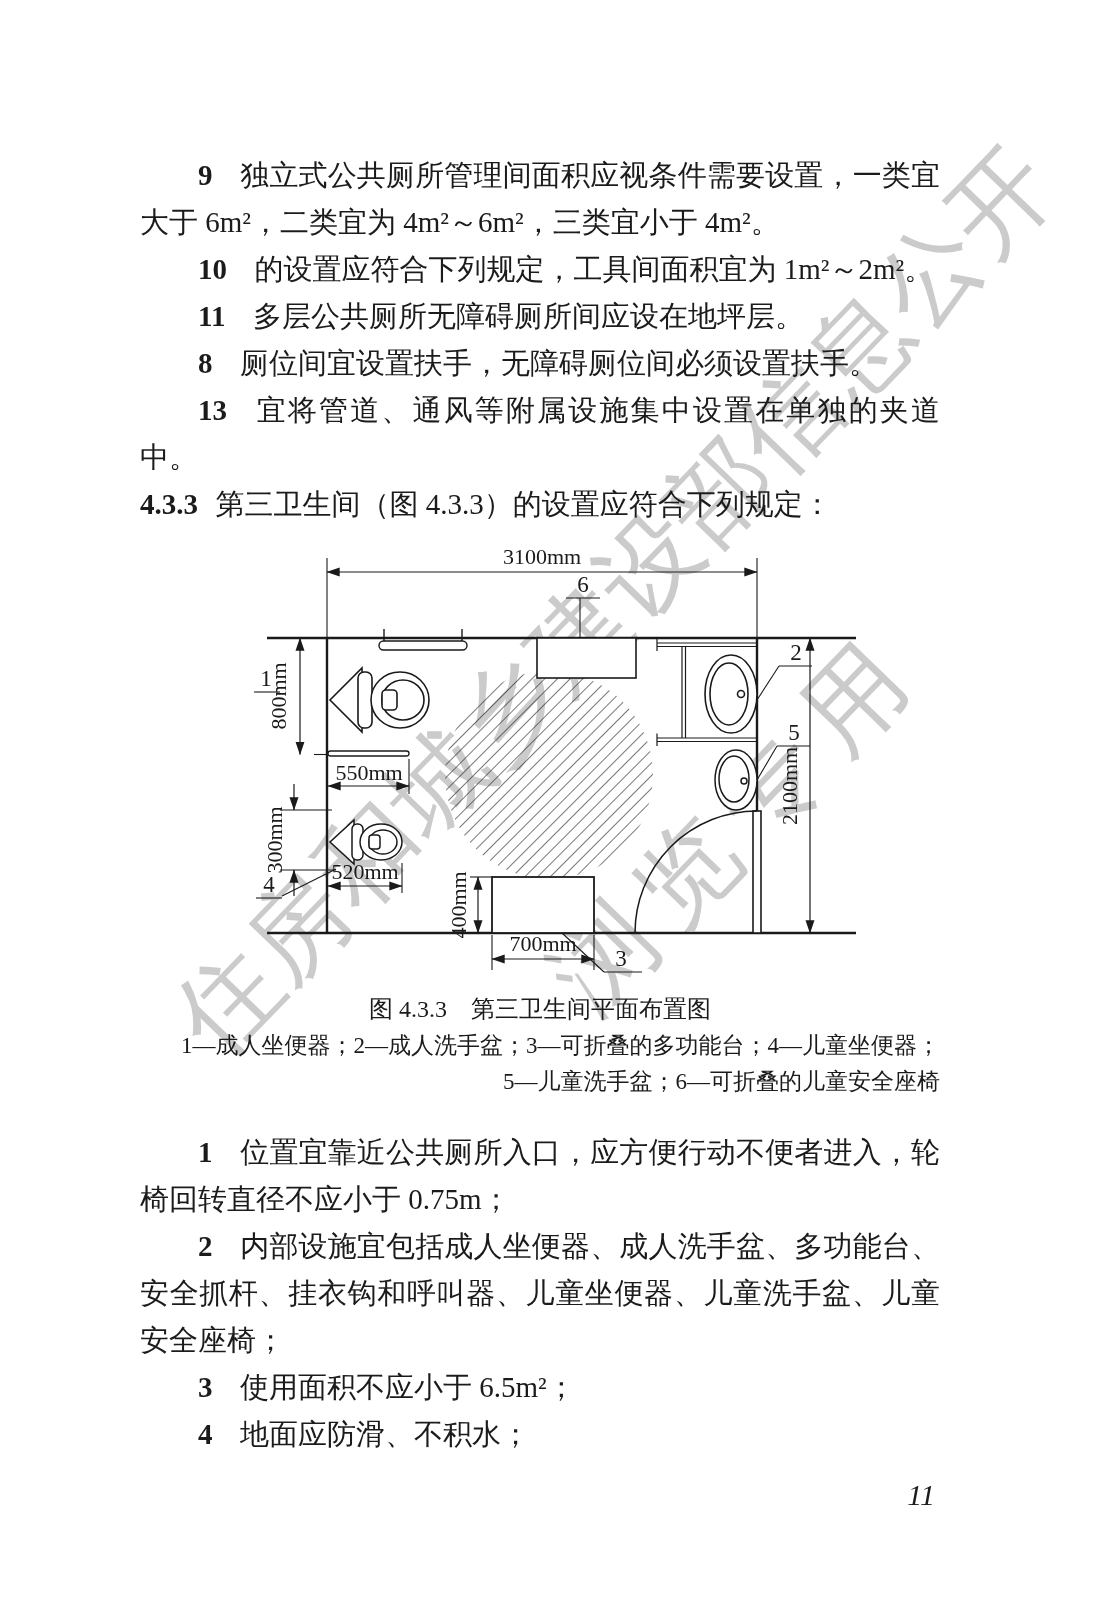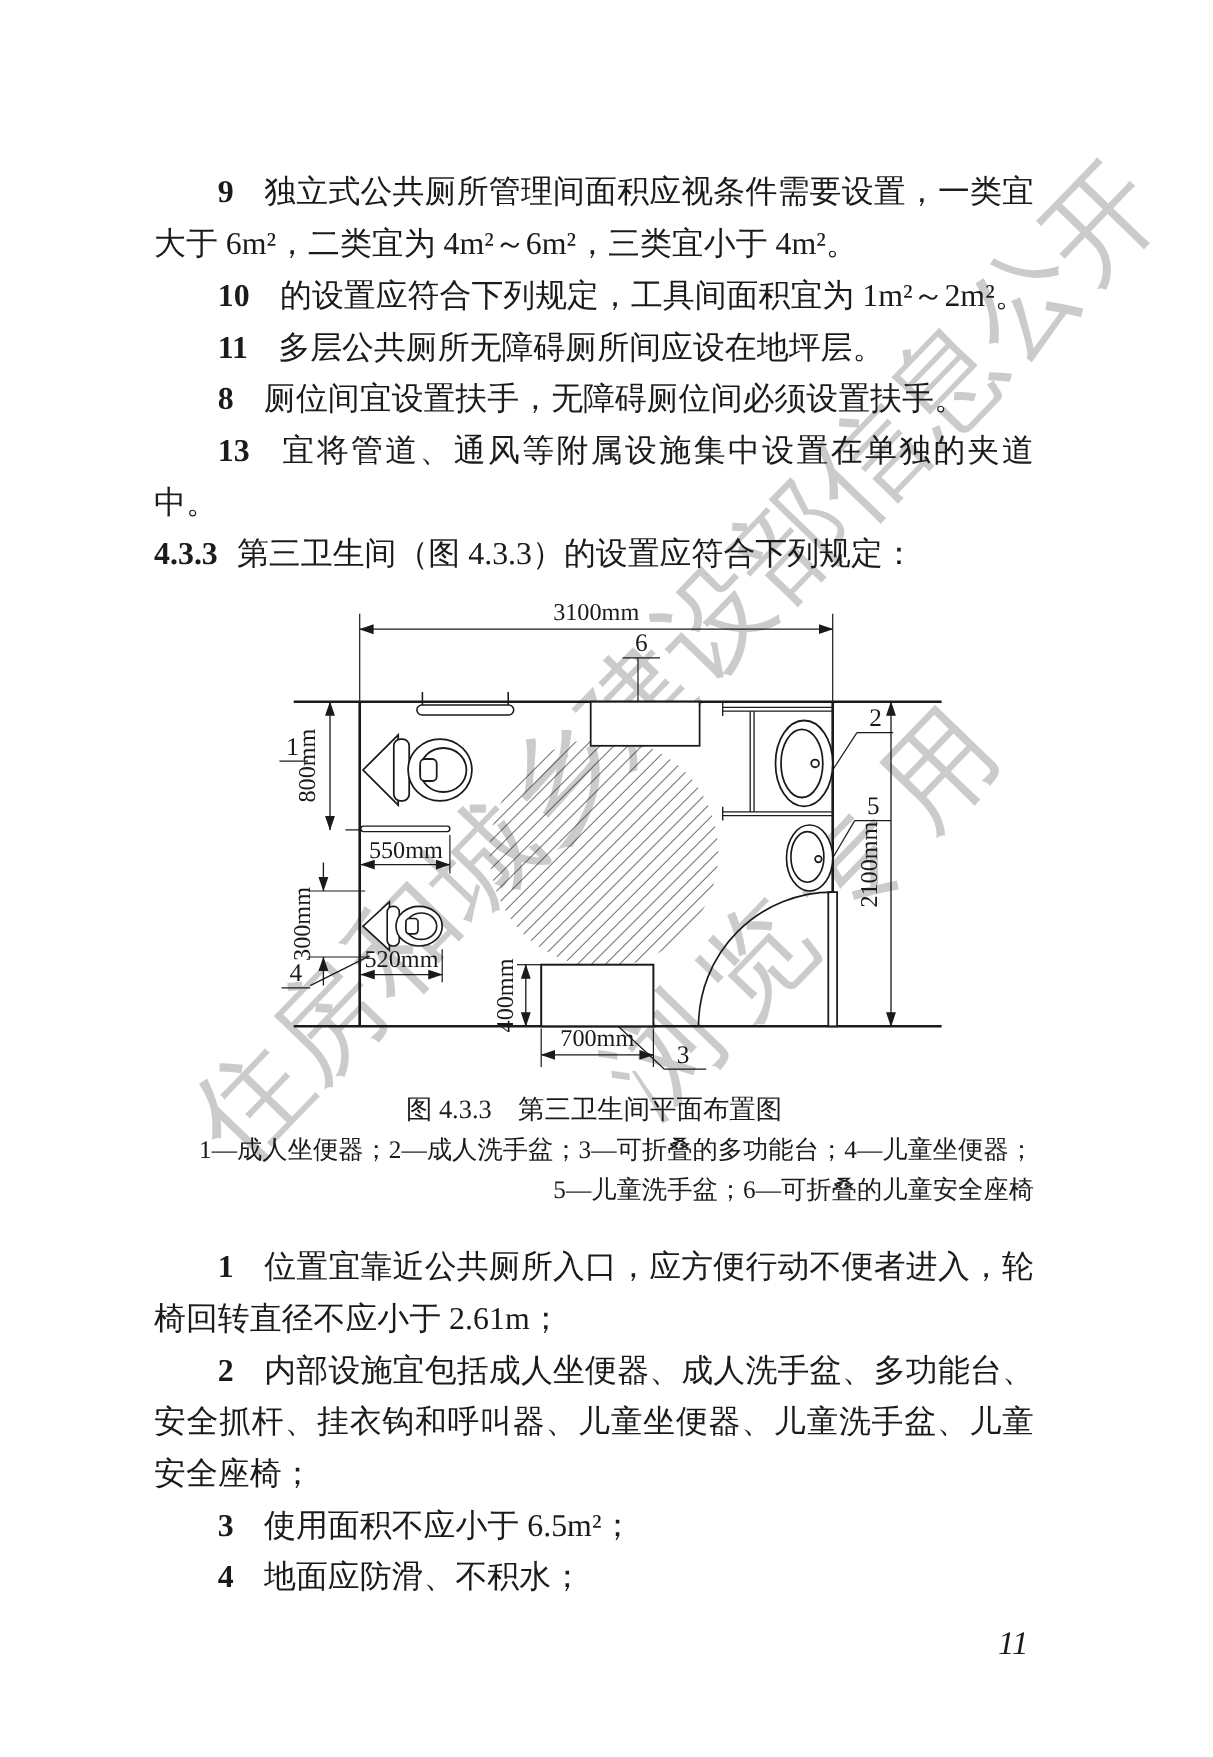--- a/index.html
+++ b/index.html
@@ -183,21 +183,21 @@
 
         <rect x="501" y="273" width="8" height="122" fill="#ffffff" stroke="#1a1a1a" stroke-width="1.6"></rect>
         <path d="M505,273 A122,122 0 0 0 383,395" fill="none" stroke="#1a1a1a" stroke-width="1.5"></path>
       </svg>
 
       <div class="caption">图 4.3.3　第三卫生间平面布置图</div>
       <div class="legend">1—成人坐便器；2—成人洗手盆；3—可折叠的多功能台；4—儿童坐便器；</div>
       <div class="legend last">5—儿童洗手盆；6—可折叠的儿童安全座椅</div>
     </div>
 
-    <p class="para"><b class="num">1</b><span>位置宜靠近公共厕所入口，应方便行动不便者进入，轮椅回转直径不应小于 2.61m；</span></p>
+    <p class="para"><b class="num">1</b><span>位置宜靠近公共厕所入口，应方便行动不便者进入，轮椅回转直径不应小于 0.75m；</span></p>
     <p class="para"><b class="num">2</b><span>内部设施宜包括成人坐便器、成人洗手盆、多功能台、安全抓杆、挂衣钩和呼叫器、儿童坐便器、儿童洗手盆、儿童安全座椅；</span></p>
     <p class="para"><b class="num">3</b><span>使用面积不应小于 6.5m²；</span></p>
     <p class="para"><b class="num">4</b><span>地面应防滑、不积水；</span></p>
 
   </div>
 
   <div class="pagenum">11</div>
 
 </div>
 

